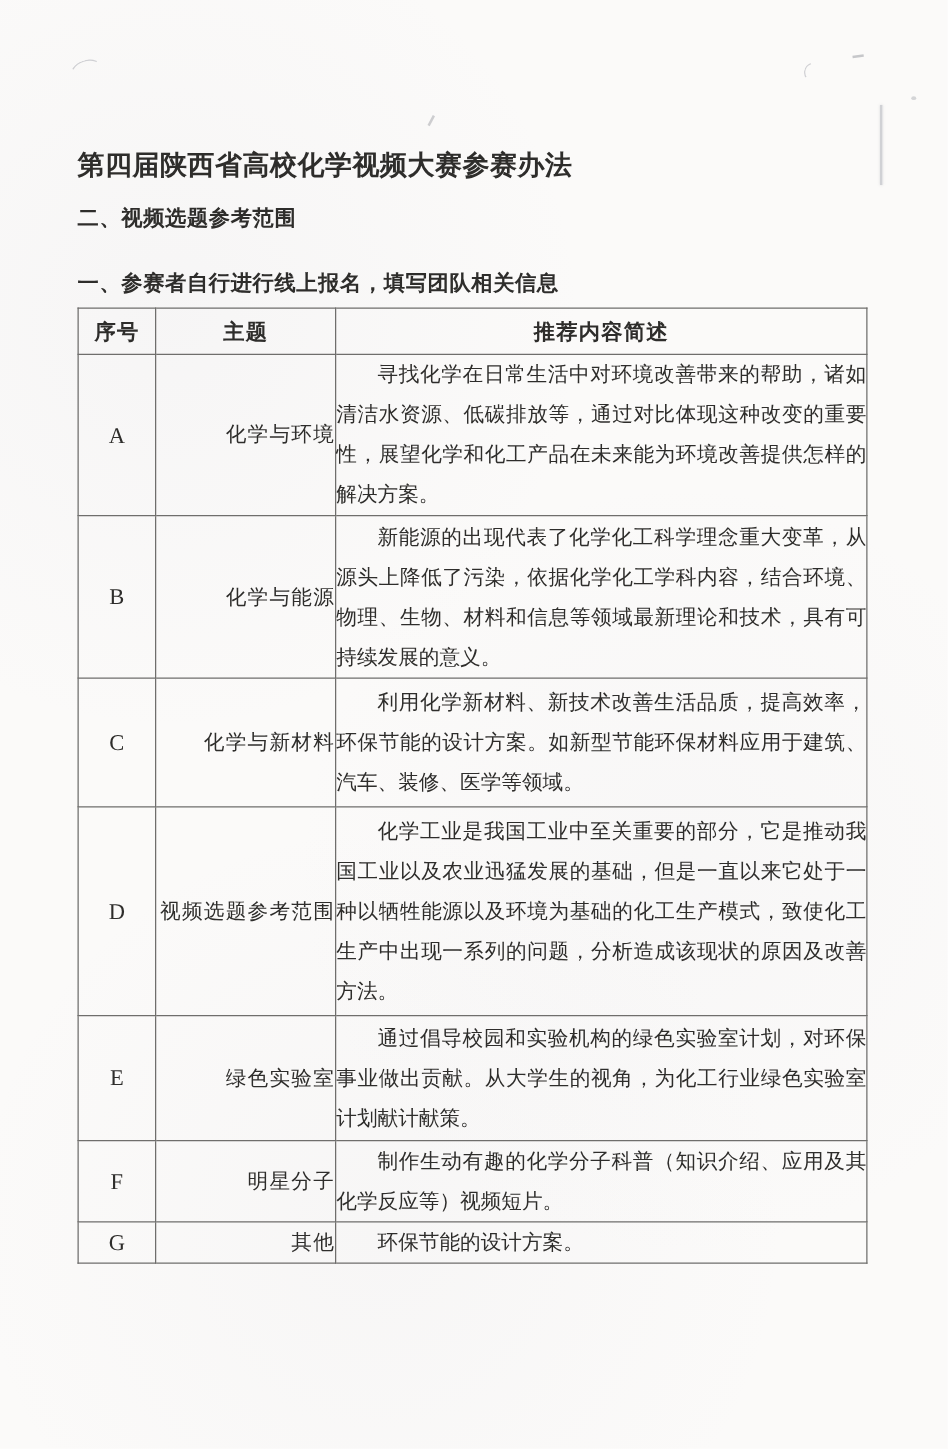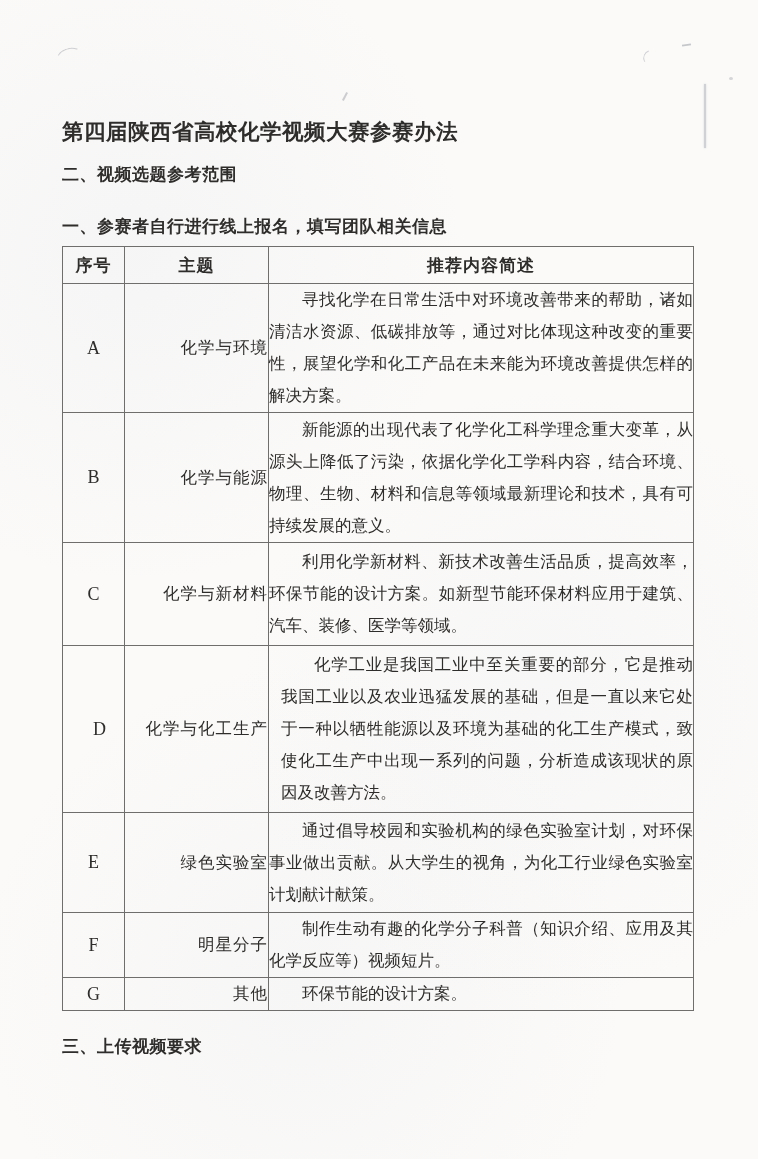--- a/index.html
+++ b/index.html
@@ -77,21 +77,21 @@
     vertical-align: middle;
     font-size: 16.5px;
     line-height: 32px;
     text-align: justify;
     text-indent: 2em;
     padding: 0 6px;
   }
   tr.rA td { height: 128px; }
   tr.rB td { height: 129px; }
   tr.rC td { height: 102px; }
-  tr.rD td { height: 166px; padding-left: 12px; }
+  tr.rD td { height: 166px; }
   tr.rE td { height:  99px; }
   tr.rF td { height:  64px; }
   tr.rG td { height:  32px; }
 
   
   .artifact { position: absolute; pointer-events: none; }
   .art-vline {
     left: 704px; top: 84px; width: 2px; height: 64px;
     background: rgba(145,148,160,0.40);
     box-shadow: 0 0 2px rgba(145,148,160,0.35);
@@ -171,37 +171,36 @@
           <td class="c-topic">化学与能源</td>
           <td class="c-desc">新能源的出现代表了化学化工科学理念重大变革，从源头上降低了污染，依据化学化工学科内容，结合环境、物理、生物、材料和信息等领域最新理论和技术，具有可持续发展的意义。</td>
         </tr>
         <tr class="rC">
           <td class="c-id">C</td>
           <td class="c-topic">化学与新材料</td>
           <td class="c-desc">利用化学新材料、新技术改善生活品质，提高效率，环保节能的设计方案。如新型节能环保材料应用于建筑、汽车、装修、医学等领域。</td>
         </tr>
         <tr class="rD">
           <td class="c-id">D</td>
-          <td class="c-topic">化学与化工生产</td>
+          <td class="c-topic">视频选题参考范围</td>
           <td class="c-desc">化学工业是我国工业中至关重要的部分，它是推动我国工业以及农业迅猛发展的基础，但是一直以来它处于一种以牺牲能源以及环境为基础的化工生产模式，致使化工生产中出现一系列的问题，分析造成该现状的原因及改善方法。</td>
         </tr>
         <tr class="rE">
           <td class="c-id">E</td>
           <td class="c-topic">绿色实验室</td>
           <td class="c-desc">通过倡导校园和实验机构的绿色实验室计划，对环保事业做出贡献。从大学生的视角，为化工行业绿色实验室计划献计献策。</td>
         </tr>
         <tr class="rF">
           <td class="c-id">F</td>
           <td class="c-topic">明星分子</td>
           <td class="c-desc">制作生动有趣的化学分子科普（知识介绍、应用及其化学反应等）视频短片。</td>
         </tr>
         <tr class="rG">
           <td class="c-id">G</td>
           <td class="c-topic">其他</td>
           <td class="c-desc">环保节能的设计方案。</td>
         </tr>
       </tbody>
     </table>
 
-    <div class="section-heading sec-three">三、上传视频要求</div>
 
   </div>
 </div>
 
 </body></html>

